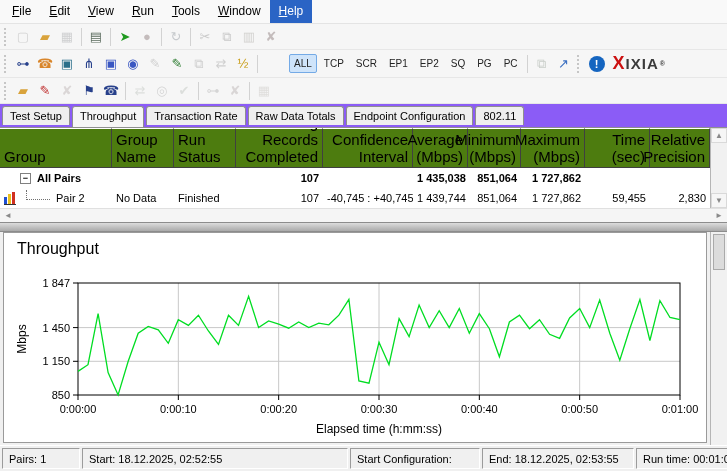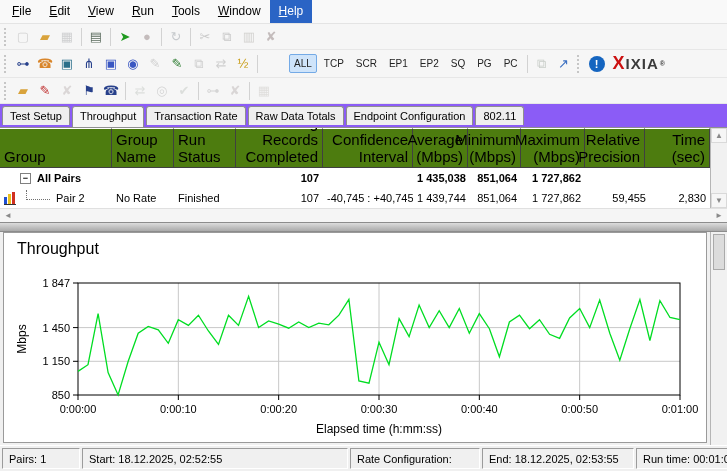--- a/index.html
+++ b/index.html
@@ -173,24 +173,24 @@
           <div class="th num" style="width: 87px; flex: 0 0 auto;">Timing Records
 Completed</div>
           <div class="th num" style="width: 90px; flex: 0 0 auto;">95% Confidence
 Interval</div>
           <div class="th num" style="width: 55px; flex: 0 0 auto;">Average
 (Mbps)</div>
           <div class="th num" style="width: 53px; flex: 0 0 auto;">Minimum
 (Mbps)</div>
           <div class="th num" style="width: 64px; flex: 0 0 auto;">Maximum
 (Mbps)</div>
+          <div class="th num" style="width: 65px; flex: 0 0 auto;">Measured
+Time (sec)</div>
           <div class="th num" style="width: 60px; flex: 0 0 auto;">Relative
 Precision</div>
-          <div class="th num" style="width: 65px; flex: 0 0 auto;">Measured
-Time (sec)</div>
         </div>
       <div id="table-body">
           <div class="tr group-row">
             <div class="td group-cell" style="width: 112px; flex: 0 0 auto; padding: 0px;">
               <span class="expand-box">−</span>
               <span>All Pairs</span>
             </div>
             <div class="td" style="width: 62px; flex: 0 0 auto;"></div>
             <div class="td" style="width: 62px; flex: 0 0 auto;"></div>
             <div class="td num" style="width: 87px; flex: 0 0 auto;">107</div>
@@ -204,21 +204,21 @@
           <div class="tr pair-row">
             <div class="td group-cell" style="width: 112px; flex: 0 0 auto; padding: 0px;">
               <span class="pair-chart-icon">
                 <span style="background: rgb(31, 79, 208); height: 7px;"></span>
                 <span style="background: rgb(232, 192, 32); height: 10px;"></span>
                 <span style="background: rgb(208, 48, 32); height: 12px;"></span>
               </span>
               <span class="tree-branch"></span>
               <span>Pair 2</span>
             </div>
-            <div class="td" style="width: 62px; flex: 0 0 auto;">No Rate</div>
+            <div class="td" style="width: 62px; flex: 0 0 auto;">No Data</div>
             <div class="td" style="width: 62px; flex: 0 0 auto;">Finished</div>
             <div class="td num" style="width: 87px; flex: 0 0 auto;">107</div>
             <div class="td num" style="width: 90px; flex: 0 0 auto;">-40,745 : +40,745</div>
             <div class="td num" style="width: 55px; flex: 0 0 auto;">1 439,744</div>
             <div class="td num" style="width: 53px; flex: 0 0 auto;">851,064</div>
             <div class="td num" style="width: 64px; flex: 0 0 auto;">1 727,862</div>
             <div class="td num" style="width: 65px; flex: 0 0 auto; text-align: right;">59,455</div>
             <div class="td num" style="width: 60px; flex: 0 0 auto;">2,830</div>
           </div>
         </div>
@@ -275,17 +275,17 @@
         </svg>
     </div>
     <div id="chart-vscroll">
       <div class="thumb"></div>
     </div>
   </div>
 
   <div id="statusbar">
       <div class="sb-cell" style="flex: 0 0 78px;">Pairs: 1</div>
       <div class="sb-cell" style="flex: 0 0 266px;">Start: 18.12.2025, 02:52:55</div>
-      <div class="sb-cell" style="flex: 0 0 130px;">Rate Configuration:</div>
+      <div class="sb-cell" style="flex: 0 0 130px;">Start Configuration:</div>
       <div class="sb-cell" style="flex: 0 0 152px;">End: 18.12.2025, 02:53:55</div>
       <div class="sb-cell" style="flex: 0 0 93px;">Run time: 00:01:00</div>
     </div>
 </div>
 
 </body></html>

